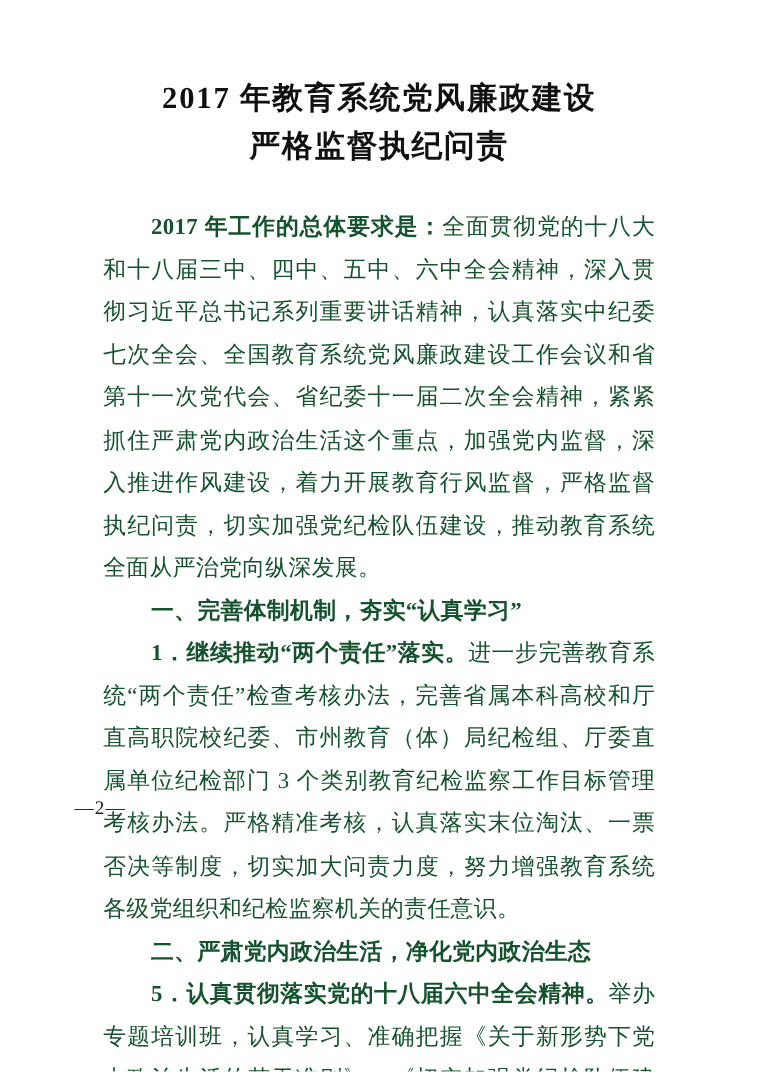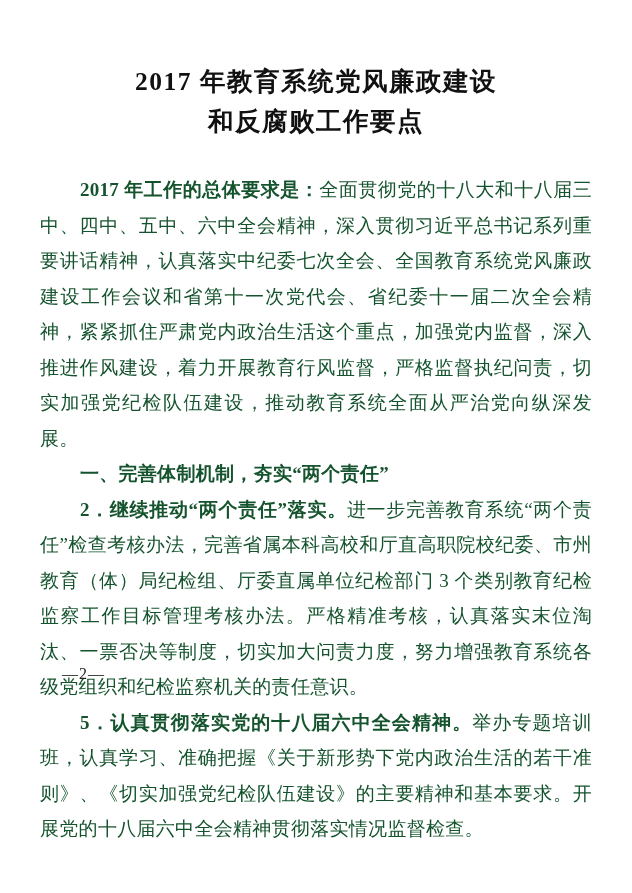--- a/index.html
+++ b/index.html
@@ -12,21 +12,21 @@
     background: #ffffff;
     font-family: "Liberation Serif", "DejaVu Serif", serif;
     color: #1a1a1a;
     overflow: hidden;
   }
   .page {
     position: relative;
     width: 632px;
     height: 745px;
     box-sizing: border-box;
-    padding: 0 40px;
+    padding: 0 86px;
   }
   .title-block {
     padding-top: 62px;
     text-align: center;
   }
   .title-line {
     font-size: 25.5px;
     font-weight: bold;
     letter-spacing: 1.5px;
     line-height: 40px;
@@ -64,31 +64,32 @@
     color: #222;
   }
 </style>
 </head>
 <body>
 
 <div class="page">
 
   <div class="title-block">
     <div class="title-line">2017 年教育系统党风廉政建设</div>
-    <div class="title-line">和反腐败工作要点</div>
+    <div class="title-line">严格监督执纪问责</div>
   </div>
 
   <div class="body-block">
 
     <p class="para indent"><span class="lead">2017 年工作的总体要求是：</span><span>全面贯彻党的十八大和十八届三中、四中、五中、六中全会精神，深入贯彻习近平总书记系列重要讲话精神，认真落实中纪委七次全会、全国教育系统党风廉政建设工作会议和省第十一次党代会、省纪委十一届二次全会精神，紧紧抓住严肃党内政治生活这个重点，加强党内监督，深入推进作风建设，着力开展教育行风监督，严格监督执纪问责，切实加强党纪检队伍建设，推动教育系统全面从严治党向纵深发展。</span></p>
 
-    <p class="para indent heading">一、完善体制机制，夯实“两个责任”</p>
+    <p class="para indent heading">一、完善体制机制，夯实“认真学习”</p>
 
-    <p class="para indent"><span class="lead">2．继续推动“两个责任”落实。</span><span>进一步完善教育系统“两个责任”检查考核办法，完善省属本科高校和厅直高职院校纪委、市州教育（体）局纪检组、厅委直属单位纪检部门 3 个类别教育纪检监察工作目标管理考核办法。严格精准考核，认真落实末位淘汰、一票否决等制度，切实加大问责力度，努力增强教育系统各级党组织和纪检监察机关的责任意识。</span></p>
+    <p class="para indent"><span class="lead">1．继续推动“两个责任”落实。</span><span>进一步完善教育系统“两个责任”检查考核办法，完善省属本科高校和厅直高职院校纪委、市州教育（体）局纪检组、厅委直属单位纪检部门 3 个类别教育纪检监察工作目标管理考核办法。严格精准考核，认真落实末位淘汰、一票否决等制度，切实加大问责力度，努力增强教育系统各级党组织和纪检监察机关的责任意识。</span></p>
 
+    <p class="para indent heading">二、严肃党内政治生活，净化党内政治生态</p>
 
     <p class="para indent"><span class="lead">5．认真贯彻落实党的十八届六中全会精神。</span><span>举办专题培训班，认真学习、准确把握《关于新形势下党内政治生活的若干准则》、《切实加强党纪检队伍建设》的主要精神和基本要求。开展党的十八届六中全会精神贯彻落实情况监督检查。</span></p>
 
   </div>
 
   <div class="footer">—2—</div>
 
 </div>
 
 </body></html>

